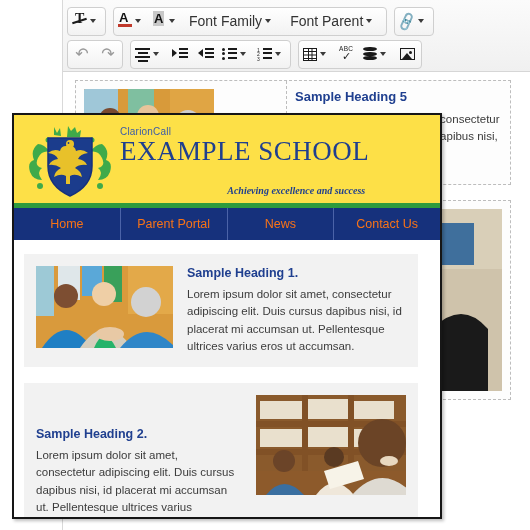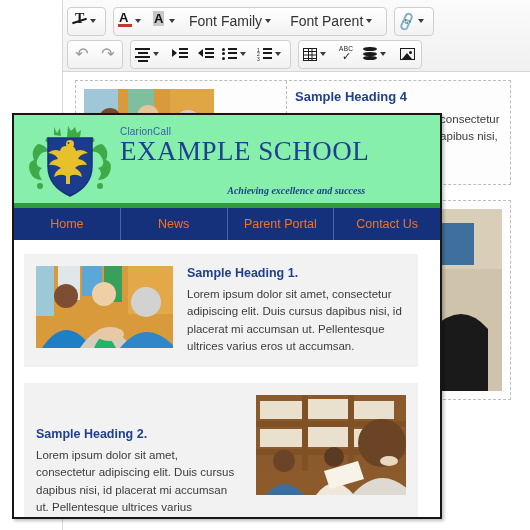--- a/index.html
+++ b/index.html
@@ -103,21 +103,21 @@
   .cell-b { position: absolute; left: 240px; top: 128px; width: 208px; height: 200px; padding: 8px; }
   .bg-photo-2 { width: 100%; height: 100%; overflow: hidden; }
 
   
   .dialog {
     position: absolute; left: 12px; top: 113px; width: 430px; height: 406px;
     background: #ffffff; border: 2px solid #161616;
     box-shadow: 2px 2px 3px rgba(0,0,0,0.25);
     overflow: hidden;
   }
-  .site-header { height: 88px; background: #86efac; display: flex; align-items: center; padding: 4px 0 0 14px; }
+  .site-header { height: 88px; background: #fde047; display: flex; align-items: center; padding: 4px 0 0 14px; }
   .crest { width: 84px; height: 74px; flex: 0 0 84px; position: relative; }
   .brand { margin-left: 8px; }
   .brand-sub { font: 10px "Liberation Sans", sans-serif; color: #3a5ba8; letter-spacing: 0.2px; margin-bottom: 1px; }
   .brand-name { font: 27px/1 "Liberation Serif", serif; color: #1f3f8f; letter-spacing: 0.5px; }
   .brand-tag { font: italic bold 10px "Liberation Serif", serif; color: #1f3f8f; text-align: right; margin-top: 20px; padding-right: 4px; }
   .green-bar { height: 5px; background: #2f9b3d; }
   .nav { display: flex; height: 32px; background: #16317c; }
   .nav-item {
     flex: 1; display: flex; align-items: center; justify-content: center;
     color: #f97316; font: 12.5px "Liberation Sans", sans-serif;
@@ -281,21 +281,21 @@
                 <circle cx="64" cy="27" r="11" fill="#e8c49a"></circle>
                 <path d="M44 78 q20 -34 42 0 z" fill="#d8d0c0"></path>
                 <path d="M56 78 q8 -22 18 0 z" fill="#2eb56e"></path>
                 <circle cx="104" cy="34" r="13" fill="#cfcfcf"></circle>
                 <path d="M82 78 q22 -30 46 0 z" fill="#2f86c8"></path>
               </svg>
             </div>
           </div>
         </div>
         <div class="half">
-          <div class="bg-heading">Sample Heading 4</div>
+          <div class="bg-heading">Sample Heading 5</div>
           <div class="bg-body">Lorem ipsum dolor sit amet, consectetur adipiscing elit. Duis cursus dapibus nisi, id placerat mi accumsan ut. Pellentesque</div>
         </div>
       </div>
 
       <div class="cell cell-b">
         <div class="bg-photo-2">
           <div class="ph ph-class">
             <svg width="100%" height="100%" viewBox="0 0 190 182" preserveAspectRatio="none">
               <rect width="190" height="182" fill="#cfc3ab"></rect>
               <rect x="0" y="0" width="190" height="60" fill="#d9cfb8"></rect>
@@ -339,22 +339,22 @@
         <div class="brand-sub">ClarionCall</div>
         <div class="brand-name">EXAMPLE SCHOOL</div>
         <div class="brand-tag">Achieving excellence and success</div>
       </div>
     </div>
 
     <div class="green-bar"></div>
 
     <div class="nav">
       <div class="nav-item">Home</div>
+      <div class="nav-item">Parent Portal</div>
       <div class="nav-item">News</div>
-      <div class="nav-item">Parent Portal</div>
       <div class="nav-item">Contact Us</div>
     </div>
 
     <div class="site-body">
 
       <div class="content-block b1">
         <div class="photo-left">
           <div class="ph ph-handshake">
             <svg width="100%" height="100%" viewBox="0 0 137 82" preserveAspectRatio="none">
               <rect width="137" height="82" fill="#d99a3c"></rect>

